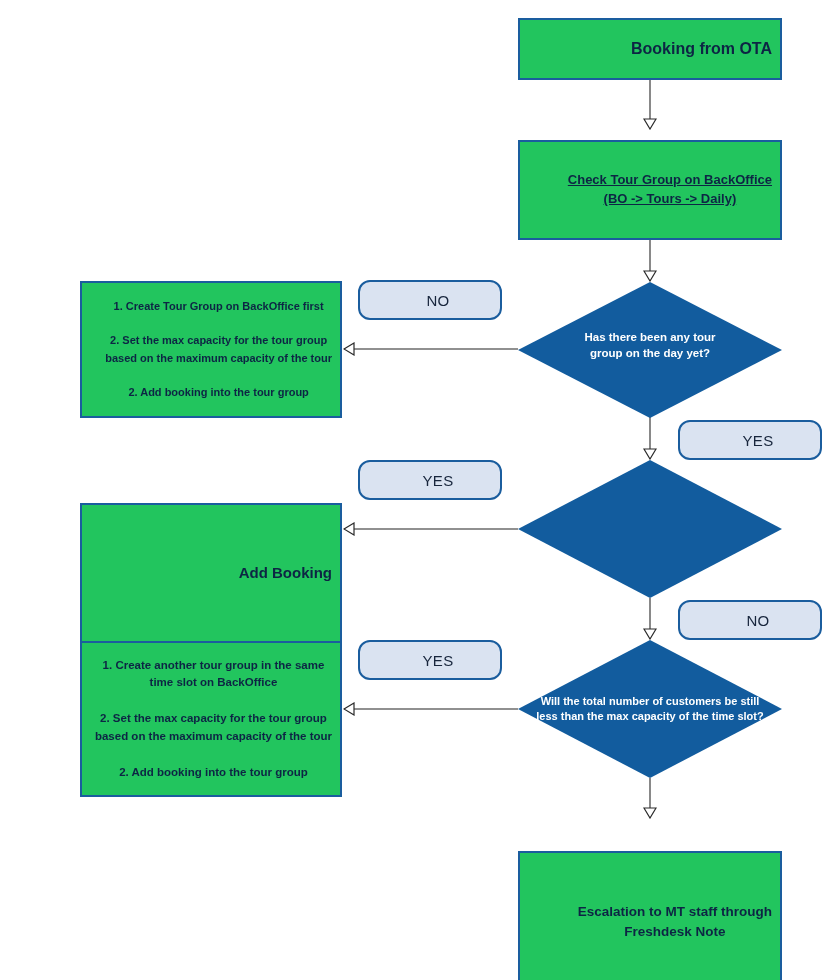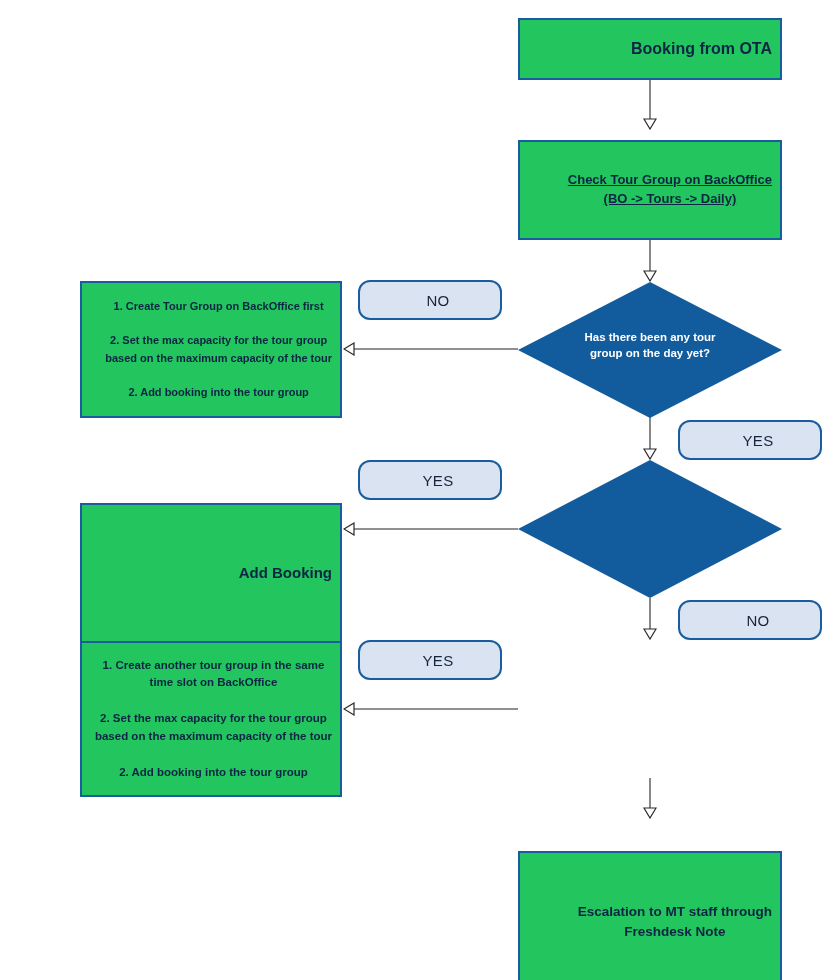--- a/index.html
+++ b/index.html
@@ -179,20 +179,25 @@
   </div>
 
   <div class="node-box" style="left:80px; top:460px; width:262px; height:140px;margin-top:43px;">
     <span class="box-text" style="font-size:15px;">Add Booking</span>
   </div>
 
   <div class="edge-label" style="left:678px; top:600px; width:144px; height:40px;">
     <span>NO</span>
   </div>
 
+  <div class="node-diamond" style="left:518px; top:640px; width:264px; height:138px;">
+    <div class="diamond-shape"></div>
+    <span class="diamond-text" style="font-size:11px; width:114%;">Will the total number of customers be still
+less than the max capacity of the time slot?</span>
+  </div>
 
   <div class="edge-label" style="left:358px; top:640px; width:144px; height:40px;">
     <span>YES</span>
   </div>
 
   <div class="node-box" style="left:80px; top:641px; width:262px; height:156px;">
     <span class="box-text" style="font-size:11.5px; line-height:1.55;">1. Create another tour group in the same
 time slot on BackOffice
 
 2. Set the max capacity for the tour group

